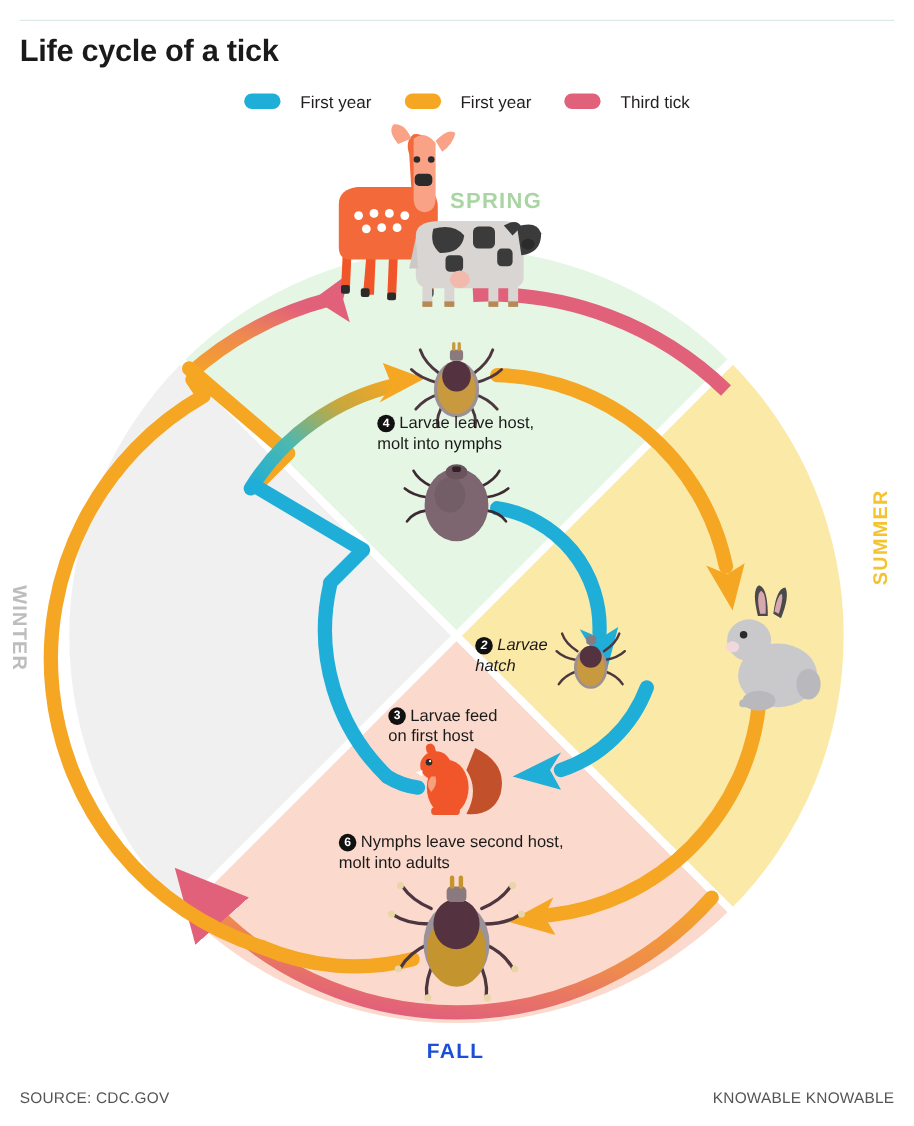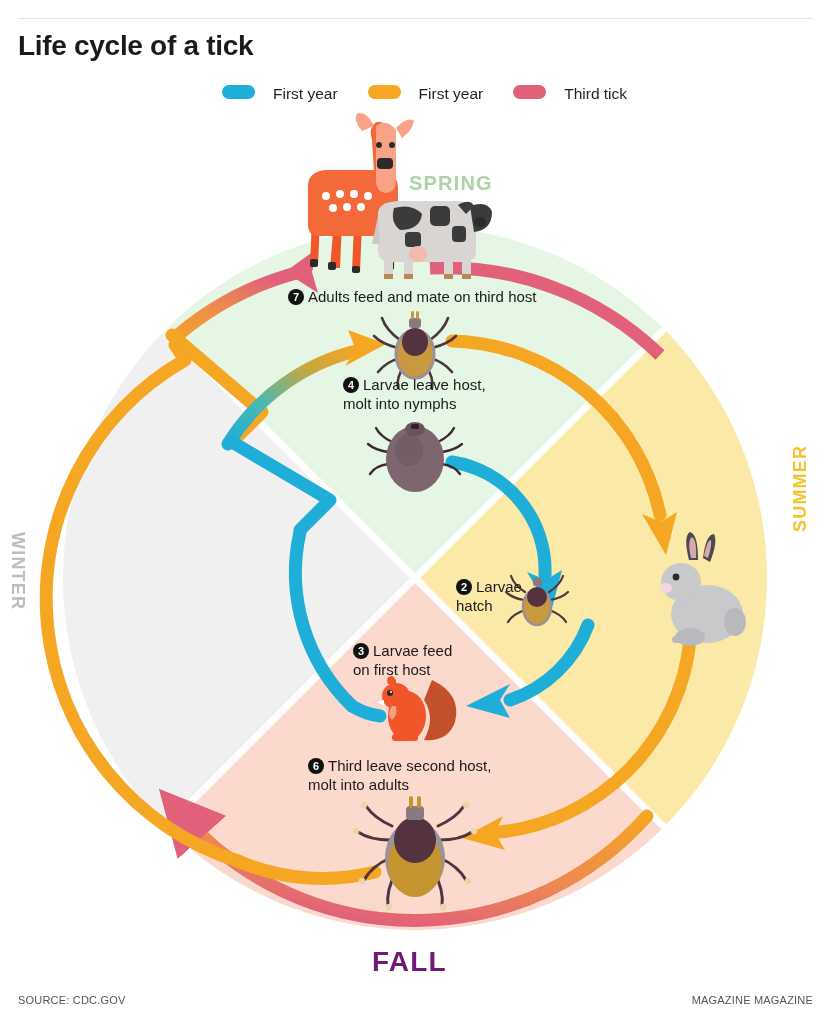--- a/index.html
+++ b/index.html
@@ -31,39 +31,39 @@
   
   .stage{position:absolute;left:0;top:0;width:831px;height:1024px;}
   svg.wheel{position:absolute;left:0;top:0;width:831px;height:1024px;}
   
   .season{position:absolute;font-weight:bold;letter-spacing:1.2px;}
   #season-spring{left:409px;top:172px;font-size:20px;color:#a8d5a2;}
   #season-summer{left:790px;top:532px;font-size:18px;color:#f4c430;
      transform:rotate(-90deg);transform-origin:left top;}
   #season-winter{left:28px;top:532px;font-size:18px;color:#bdbdbd;
      transform:rotate(90deg);transform-origin:left top;}
-  #season-fall{left:372px;top:946px;font-size:28px;color:#701a75;}
+  #season-fall{left:388px;top:946px;font-size:19px;color:#1d4ed8;}
   
   .callout{position:absolute;font-size:15px;line-height:1.25;color:#1a1a1a;}
   .callout .num{
     display:inline-block;width:16px;height:16px;border-radius:50%;
     background:#111;color:#fff;font-size:11px;font-weight:bold;
     text-align:center;line-height:16px;vertical-align:1px;margin-right:4px;
     font-family:"Liberation Sans", sans-serif;
   }
   .callout .txt{white-space:pre-line;display:inline;vertical-align:top;}
   #callout-7{left:288px;top:288px;width:300px;}
   #callout-4{left:343px;top:376px;width:230px;}
   #callout-1{left:354px;top:492px;width:150px;}
-  #callout-2{left:456px;top:578px;width:90px;}
+  #callout-2{left:432px;top:578px;width:90px;font-style:italic;}
   #callout-5{left:568px;top:578px;width:95px;}
   #callout-3{left:353px;top:642px;width:150px;}
   #callout-6{left:308px;top:757px;width:250px;}
   
-  .foot{position:absolute;bottom:18px;font-size:11px;color:#555;letter-spacing:0.2px;}
+  .foot{position:absolute;bottom:18px;font-size:14px;color:#555;letter-spacing:0.2px;}
   #source{left:18px;}
   #brand{right:18px;}
 </style>
 </head>
 <body>
 
 <div class="top-rule"></div>
 <div class="title">Life cycle of a tick</div>
 
 <div class="legend">
@@ -309,35 +309,32 @@
       <rect x="409" y="796" width="4" height="12" rx="2" fill="#c4952f"></rect>
       <rect x="417" y="796" width="4" height="12" rx="2" fill="#c4952f"></rect>
     </g>
   </svg>
 
   <div class="season" id="season-spring">SPRING</div>
   <div class="season" id="season-summer">SUMMER</div>
   <div class="season" id="season-fall">FALL</div>
   <div class="season" id="season-winter">WINTER</div>
 
-  <div class="callout" id="callout-7">
-    <span class="num">7</span><span class="txt">Adults feed and mate on third host</span>
-  </div>
   <div class="callout" id="callout-4">
     <span class="num">4</span><span class="txt">Larvae leave host,
 molt into nymphs</span>
   </div>
   <div class="callout" id="callout-2">
     <span class="num">2</span><span class="txt">Larvae
 hatch</span>
   </div>
   <div class="callout" id="callout-3">
     <span class="num">3</span><span class="txt">Larvae feed
 on first host</span>
   </div>
   <div class="callout" id="callout-6">
-    <span class="num">6</span><span class="txt">Third leave second host,
+    <span class="num">6</span><span class="txt">Nymphs leave second host,
 molt into adults</span>
   </div>
 </div>
 
 <div class="foot" id="source">SOURCE: CDC.GOV</div>
-<div class="foot" id="brand">MAGAZINE MAGAZINE</div>
+<div class="foot" id="brand">KNOWABLE KNOWABLE</div>
 
 </body></html>

